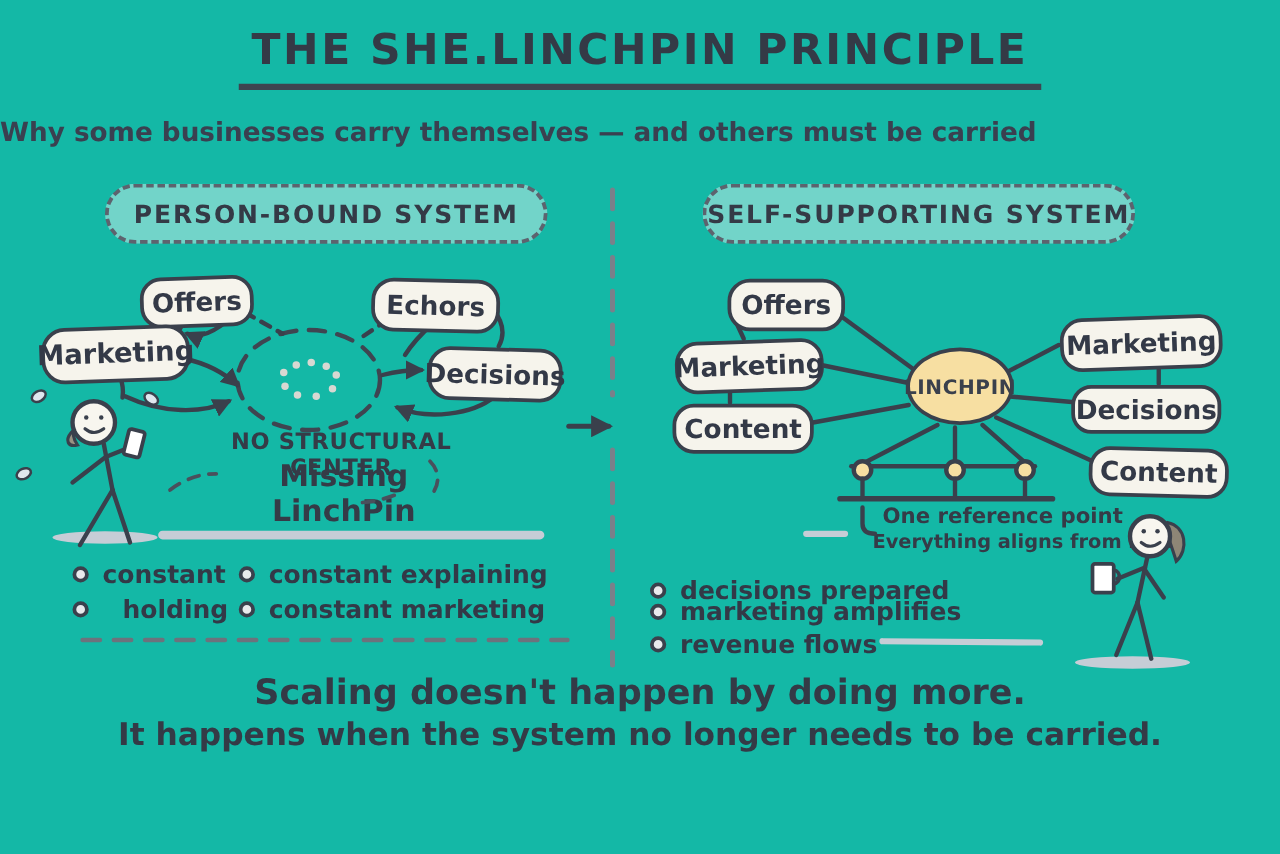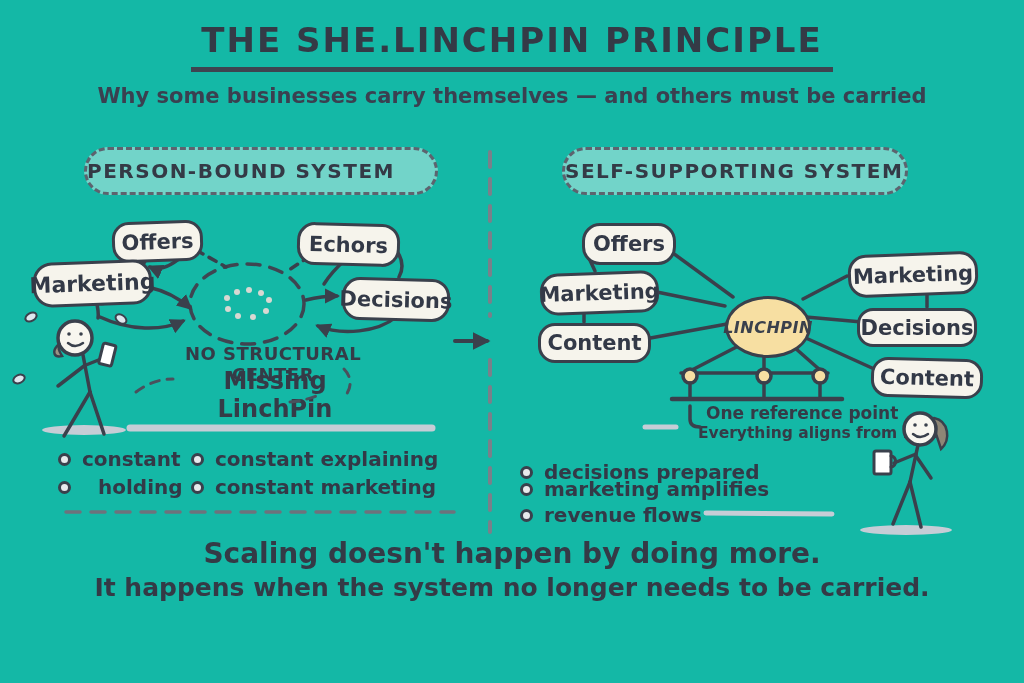--- a/index.html
+++ b/index.html
@@ -8,23 +8,23 @@
     background:#14b8a6;color:#343a46;
     font-family:"DejaVu Sans","Liberation Sans",sans-serif;
   }
   .layer{position:absolute;inset:0;}
   .abs{position:absolute;}
   .title{
     width:100%;text-align:center;top:20px;font-size:34px;font-weight:800;
     letter-spacing:2px;color:#343a46;
   }
   .title .underlined{display:inline-block;border-bottom:5px solid #3e4450;padding:0 10px 7px;}
-  .subtitle{width:100%;text-align:center;top:84px;font-size:21px;font-weight:600;color:#3a4050;}
+  .subtitle{width:100%;top:94px;font-size:21px;font-weight:600;color:#3a4050;}
   .capsule{
-    border:3px dashed #5d636e;border-radius:26px;display:flex;align-items:center;justify-content:flex-start;
+    border:3px dashed #5d636e;border-radius:26px;display:flex;align-items:center;justify-content:center;
     font-size:20px;font-weight:700;letter-spacing:1.5px;color:#343a46;background:rgba(255,255,255,.4);
   }
   .bubble{
     background:#f6f4ec;border:3px solid #3a404c;display:flex;align-items:center;justify-content:center;
     font-size:21px;font-weight:600;color:#333947;z-index:3;
   }
   .center-node{
     background:#f7dfa2;border:3.5px solid #3a404c;border-radius:50%;
     display:flex;align-items:center;justify-content:center;
     font-size:16px;font-weight:800;letter-spacing:.5px;color:#3a404c;z-index:3;
@@ -207,21 +207,21 @@
     <span class="bullet-text">constant explaining</span>
   </div>
   <div class="abs bullet-row" style="left:191px;top:475px;">
     <span class="bullet-dot"></span>
     <span class="bullet-text">constant marketing</span>
   </div>
 
   <div class="abs bubble" style="left:582px;top:223px;width:88px;height:36px;border-radius:18px;">Offers</div>
   <div class="abs bubble tilt-l" style="left:540px;top:272px;width:113px;height:36px;border-radius:18px;">Marketing</div>
   <div class="abs bubble" style="left:538px;top:323px;width:107px;height:34px;border-radius:17px;">Content</div>
-  <div class="abs center-node" style="left:725px;top:296px;width:80px;height:56px;font-style:italic;">LINCHPIN</div>
+  <div class="abs center-node" style="left:725px;top:278px;width:80px;height:56px;">LINCHPIN</div>
   <div class="abs bubble tilt-l" style="left:848px;top:253px;width:124px;height:37px;border-radius:18px;">Marketing</div>
   <div class="abs bubble" style="left:857px;top:308px;width:114px;height:33px;border-radius:16px;">Decisions</div>
   <div class="abs bubble tilt-r" style="left:871px;top:358px;width:106px;height:34px;border-radius:17px;">Content</div>
 
   <div class="abs note" style="left:706px;top:403px;">One reference point</div>
   <div class="abs note2" style="left:698px;top:424px;">Everything aligns from here</div>
 
   <div class="abs bullet-row" style="left:520px;top:460px;">
     <span class="bullet-dot"></span>
     <span class="bullet-text">decisions prepared</span>

